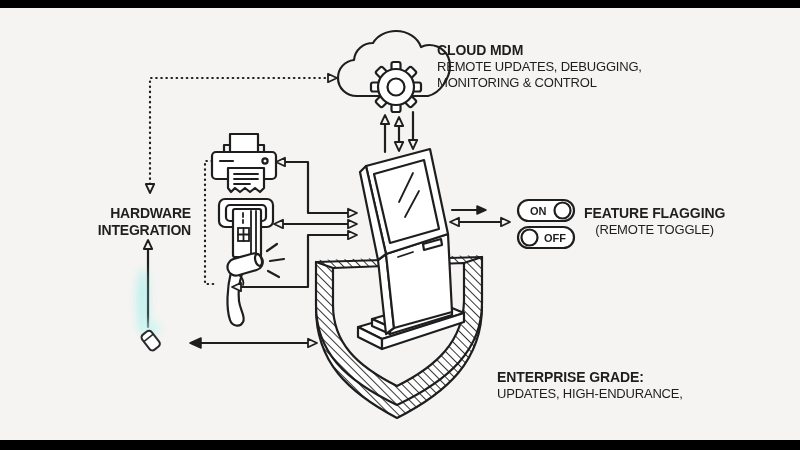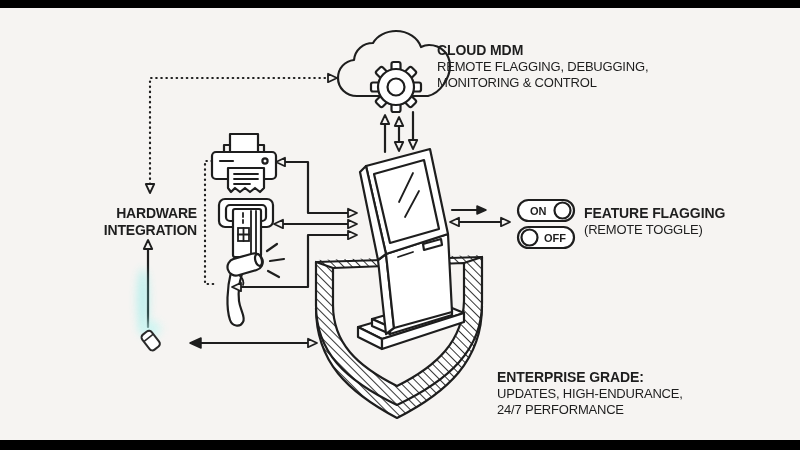--- a/index.html
+++ b/index.html
@@ -4,22 +4,22 @@
 <style>
   html,body{margin:0;padding:0;background:#000;}
   .stage{position:relative;width:800px;height:450px;overflow:hidden;background:#f6f4f2;font-family:"Liberation Sans",sans-serif;}
   .bar{position:absolute;left:0;width:800px;background:#000;}
   .bar.top{top:0;height:8px;}
   .bar.bottom{bottom:0;height:10px;}
   .diagram-svg{position:absolute;left:0;top:0;}
   .lbl{position:absolute;color:#1e1e1e;font-size:13px;line-height:16px;letter-spacing:-0.2px;white-space:nowrap;}
   .lbl b{font-size:14px;letter-spacing:-0.1px;}
   .lbl.cloud{left:437px;top:42px;}
-  .lbl.hardware{left:84px;top:205px;width:113px;text-align:right;font-weight:bold;font-size:14px;line-height:17px;}
-  .lbl.feature{left:584px;top:205px;}
+  .lbl.hardware{left:78px;top:205px;width:113px;text-align:right;font-weight:bold;font-size:14px;line-height:17px;}
+  .lbl.feature{left:584px;top:205px;text-align:center;}
   .lbl.enterprise{left:497px;top:341px;margin-top:28px;}
   .stroke{fill:none;stroke:#1e1e1e;stroke-width:2.2;stroke-linecap:round;stroke-linejoin:round;}
   .fillw{fill:#ffffff;stroke:#1e1e1e;stroke-width:2.2;stroke-linejoin:round;}
   .fillbg{fill:#f6f4f2;stroke:#1e1e1e;stroke-width:2.2;stroke-linejoin:round;}
   .dotted{fill:none;stroke:#1e1e1e;stroke-width:2.2;stroke-linecap:round;stroke-dasharray:0.5 4.6;}
   .head-hollow{fill:#f6f4f2;stroke:#1e1e1e;stroke-width:1.8;stroke-linejoin:round;}
   .head-solid{fill:#1e1e1e;stroke:#1e1e1e;stroke-width:1.5;stroke-linejoin:round;}
   .thin{fill:none;stroke:#1e1e1e;stroke-width:1.8;stroke-linecap:round;}
   .togtxt{font-family:"Liberation Sans",sans-serif;font-weight:bold;font-size:11px;fill:#1e1e1e;letter-spacing:0px;}
 </style>
@@ -200,35 +200,34 @@
     </g>
     <g>
       <rect class="fillw" x="518" y="227" width="56" height="21" rx="10.5"></rect>
       <circle class="fillw" cx="529.5" cy="237.5" r="8"></circle>
       <text class="togtxt" x="544" y="241.5">OFF</text>
     </g>
   </svg>
 
   <div class="lbl cloud">
     <b>CLOUD MDM</b><br>
-    <span>REMOTE FLAGGING, DEBUGGING,</span><br>
+    <span>REMOTE UPDATES, DEBUGGING,</span><br>
     <span>MONITORING &amp; CONTROL</span>
   </div>
 
   <div class="lbl hardware">
     <span>HARDWARE</span><br>
     <span>INTEGRATION</span>
   </div>
 
   <div class="lbl feature">
     <b>FEATURE FLAGGING</b><br>
     <span>(REMOTE TOGGLE)</span>
   </div>
 
   <div class="lbl enterprise">
     <b>ENTERPRISE GRADE:</b><br>
     <span>UPDATES, HIGH-ENDURANCE,</span><br>
-    <span>24/7 PERFORMANCE</span>
   </div>
 
   <div class="bar top"></div>
   <div class="bar bottom"></div>
 </div>
 
 </body></html>

